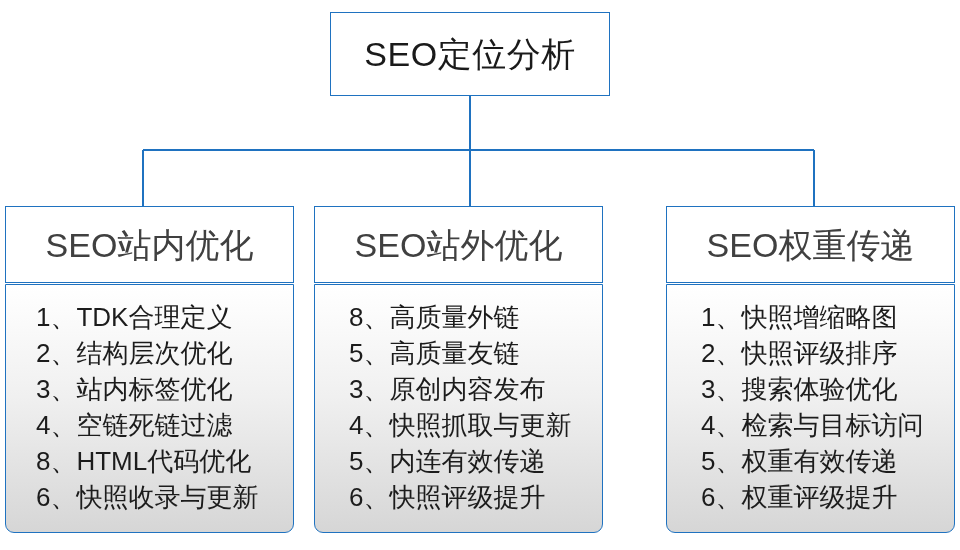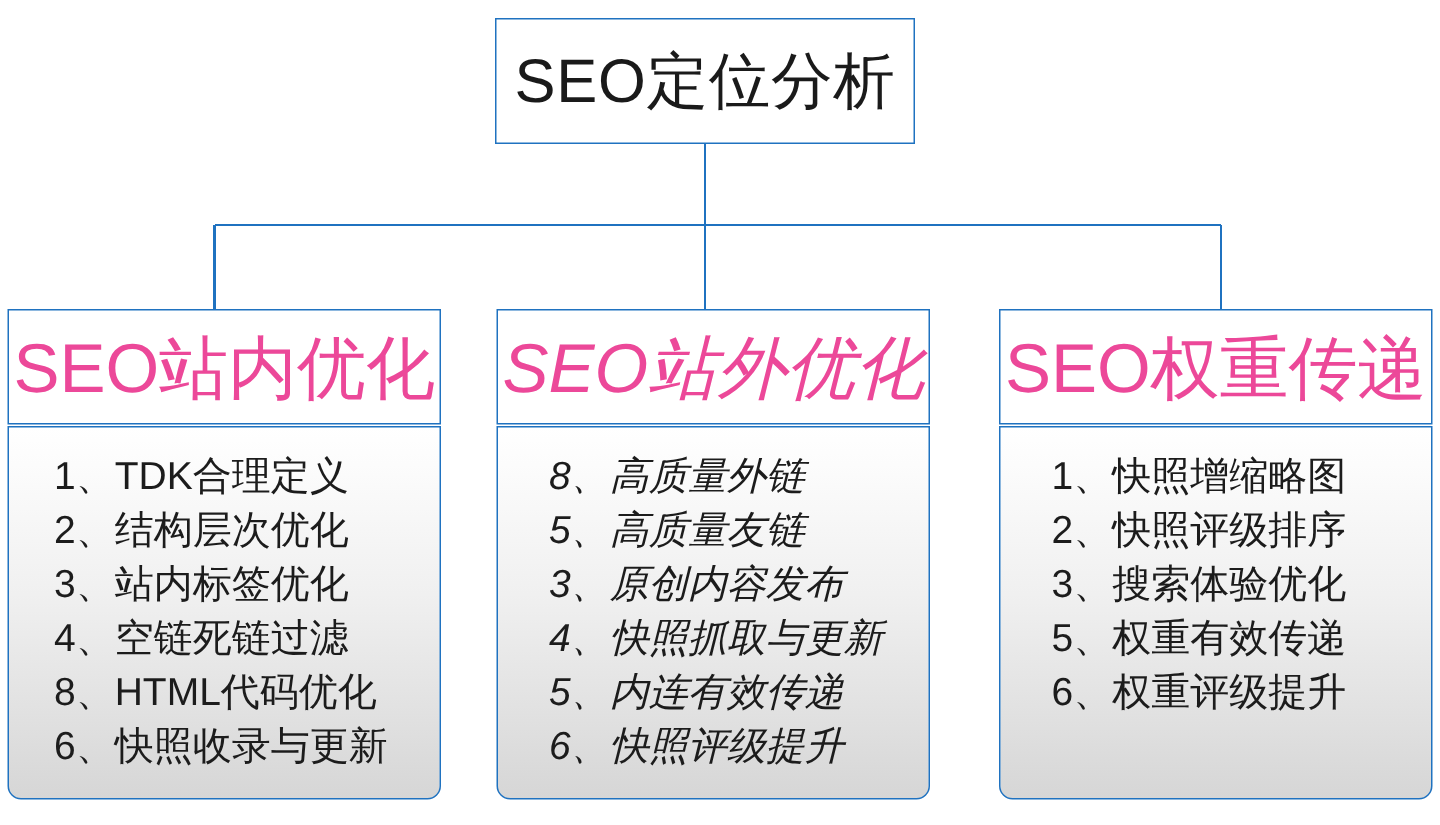--- a/index.html
+++ b/index.html
@@ -37,49 +37,49 @@
     width: 280px;
     height: 84px;
     box-sizing: border-box;
     border: 1.4px solid #1f72c0;
     background: #ffffff;
     display: flex;
     align-items: center;
     justify-content: center;
   }
   .root-title {
-    font-size: 41px;
+    font-size: 34px;
     color: #1a1a1a;
     letter-spacing: 0.5px;
     line-height: 1;
     white-space: nowrap;
   }
 
   
   .column {
     position: absolute;
     top: 206px;
     width: 289px;
   }
   .column.col-0 { left: 5px; }
-  .column.col-1 { left: 331px; font-style: italic; }
+  .column.col-1 { left: 314px; }
   .column.col-2 { left: 666px; }
 
   .col-header {
     box-sizing: border-box;
     height: 77px;
     border: 1.4px solid #1f72c0;
     background: #ffffff;
     display: flex;
     align-items: center;
     justify-content: center;
   }
   .col-header-title {
-    font-size: 46px;
-    color: #ec4899;
+    font-size: 34px;
+    color: #404040;
     line-height: 1;
     white-space: nowrap;
   }
 
   .col-list {
     box-sizing: border-box;
     margin-top: 1px;
     height: 249px;
     border: 1.6px solid #1f72c0;
     border-radius: 0 0 9px 9px;
@@ -153,19 +153,20 @@
 
   <div class="column col-2">
     <div class="col-header">
       <div class="col-header-title">SEO权重传递</div>
     </div>
     <div class="col-list indent-wide">
       <ol>
         <li>1、快照增缩略图</li>
         <li>2、快照评级排序</li>
         <li>3、搜索体验优化</li>
+        <li>4、检索与目标访问</li>
         <li>5、权重有效传递</li>
         <li>6、权重评级提升</li>
       </ol>
     </div>
   </div>
 
 </div>
 
 </body></html>

